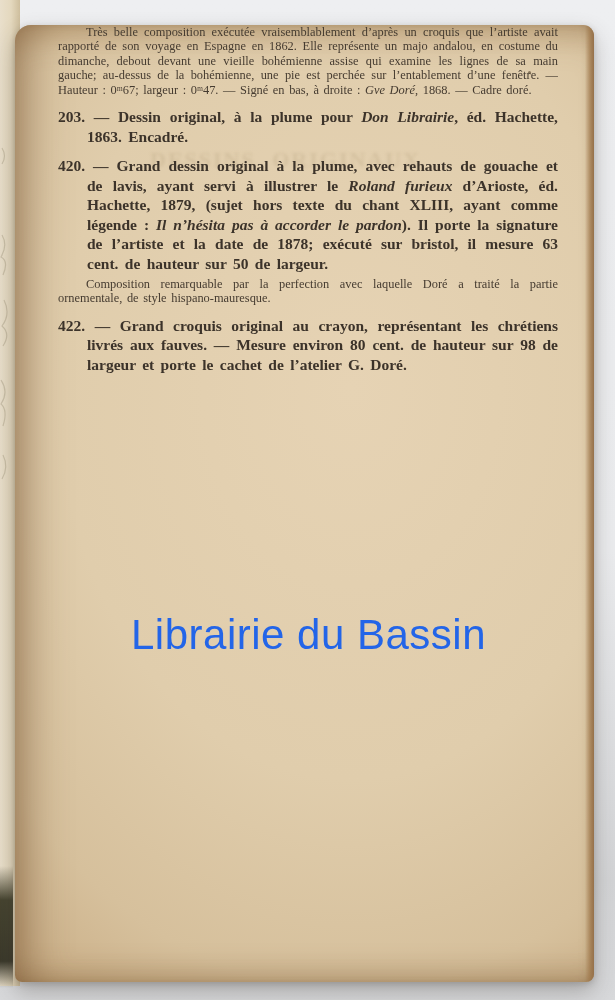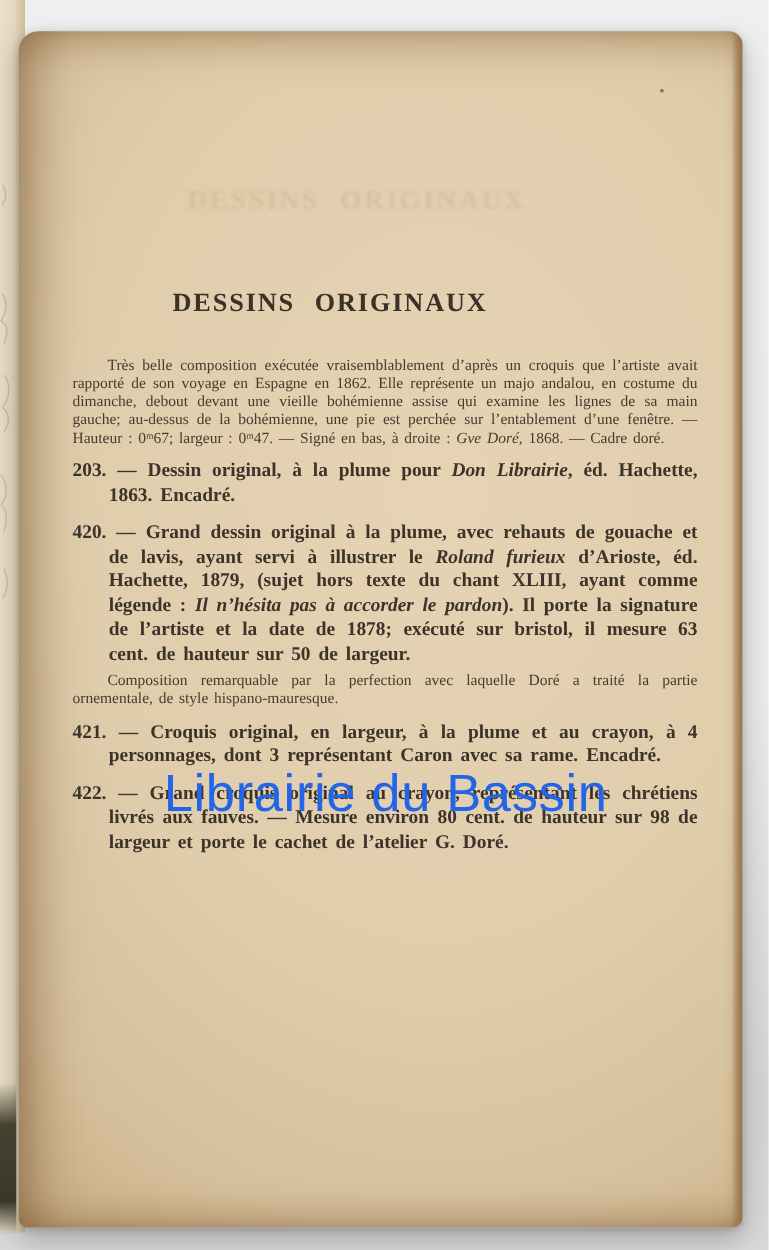--- a/index.html
+++ b/index.html
@@ -88,37 +88,35 @@
   </div>
 
   <div class="cover-strip"></div>
 
   <div class="page">
     <div class="fore-edge"></div>
     <div class="speck"></div>
     <div class="ghost">DESSINS  ORIGINAUX</div>
 
     <div class="content">
-      <h1 class="title">DESSINS  ORIGINAUX</h1>
 
       <div class="entry">
         <p class="note"><span>Très belle composition exécutée vraisemblablement d’après un croquis que l’artiste avait rapporté de son voyage en Espagne en 1862. Elle représente un majo andalou, en costume du dimanche, debout devant une vieille bohémienne assise qui examine les lignes de sa main gauche; au-dessus de la bohémienne, une pie est perchée sur l’entablement d’une fenêtre. — Hauteur : 0ᵐ67; largeur : 0ᵐ47. — Signé en bas, à droite : </span><i class="it">Gve Doré</i><span>, 1868. — Cadre doré.</span></p>
       </div>
 
       <div class="entry">
         <p class="heading"><span>203. — Dessin original, à la plume pour </span><i class="it">Don Librairie</i><span>, éd. Hachette, 1863. Encadré.</span></p>
       </div>
 
       <div class="entry">
         <p class="heading"><span>420. — Grand dessin original à la plume, avec rehauts de gouache et de lavis, ayant servi à illustrer le </span><i class="it">Roland furieux</i><span> d’Arioste, éd. Hachette, 1879, (sujet hors texte du chant XLIII, ayant comme légende : </span><i class="it">Il n’hésita pas à accorder le pardon</i><span>). Il porte la signature de l’artiste et la date de 1878; exécuté sur bristol, il mesure 63 cent. de hauteur sur 50 de largeur.</span></p>
         <p class="note"><span>Composition remarquable par la perfection avec laquelle Doré a traité la partie ornementale, de style hispano-mauresque.</span></p>
       </div>
 
       <div class="entry">
-        <p class="heading"><span>421. — Croquis original, en largeur, à la plume et au crayon, à 4 personnages, dont 3 représentant Caron avec sa rame. Encadré.</span></p>
       </div>
 
       <div class="entry">
         <p class="heading"><span>422. — Grand croquis original au crayon, représentant les chrétiens livrés aux fauves. — Mesure environ 80 cent. de hauteur sur 98 de largeur et porte le cachet de l’atelier G. Doré.</span></p>
       </div>
     </div>
   </div>
 
   <div class="watermark" style="color: rgb(35, 101, 232);">Librairie du Bassin</div>
 

